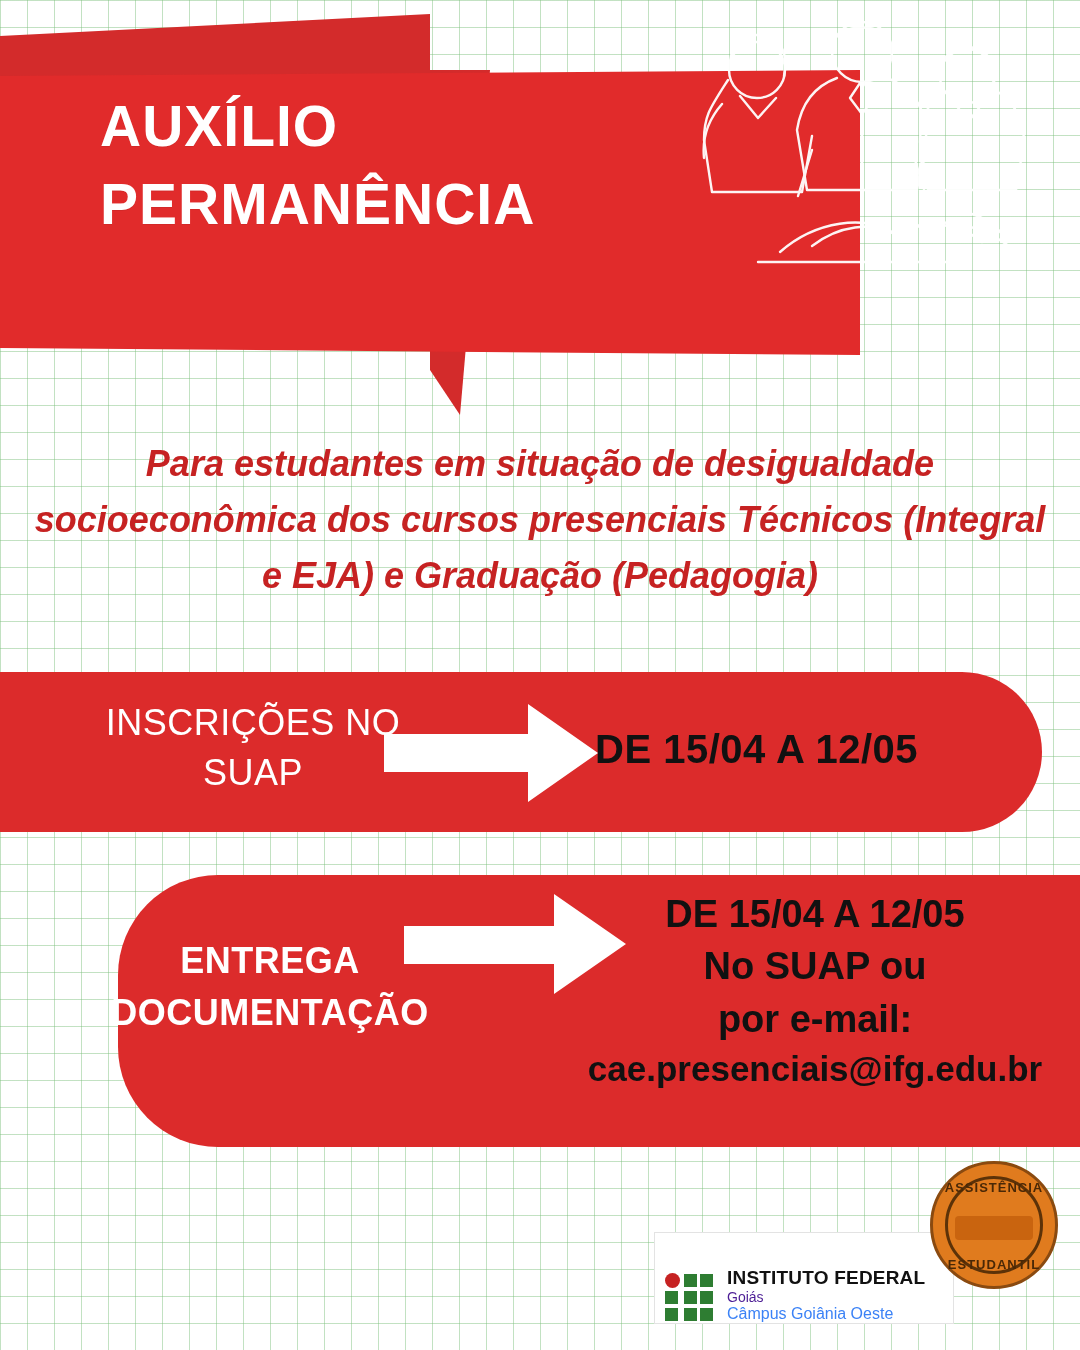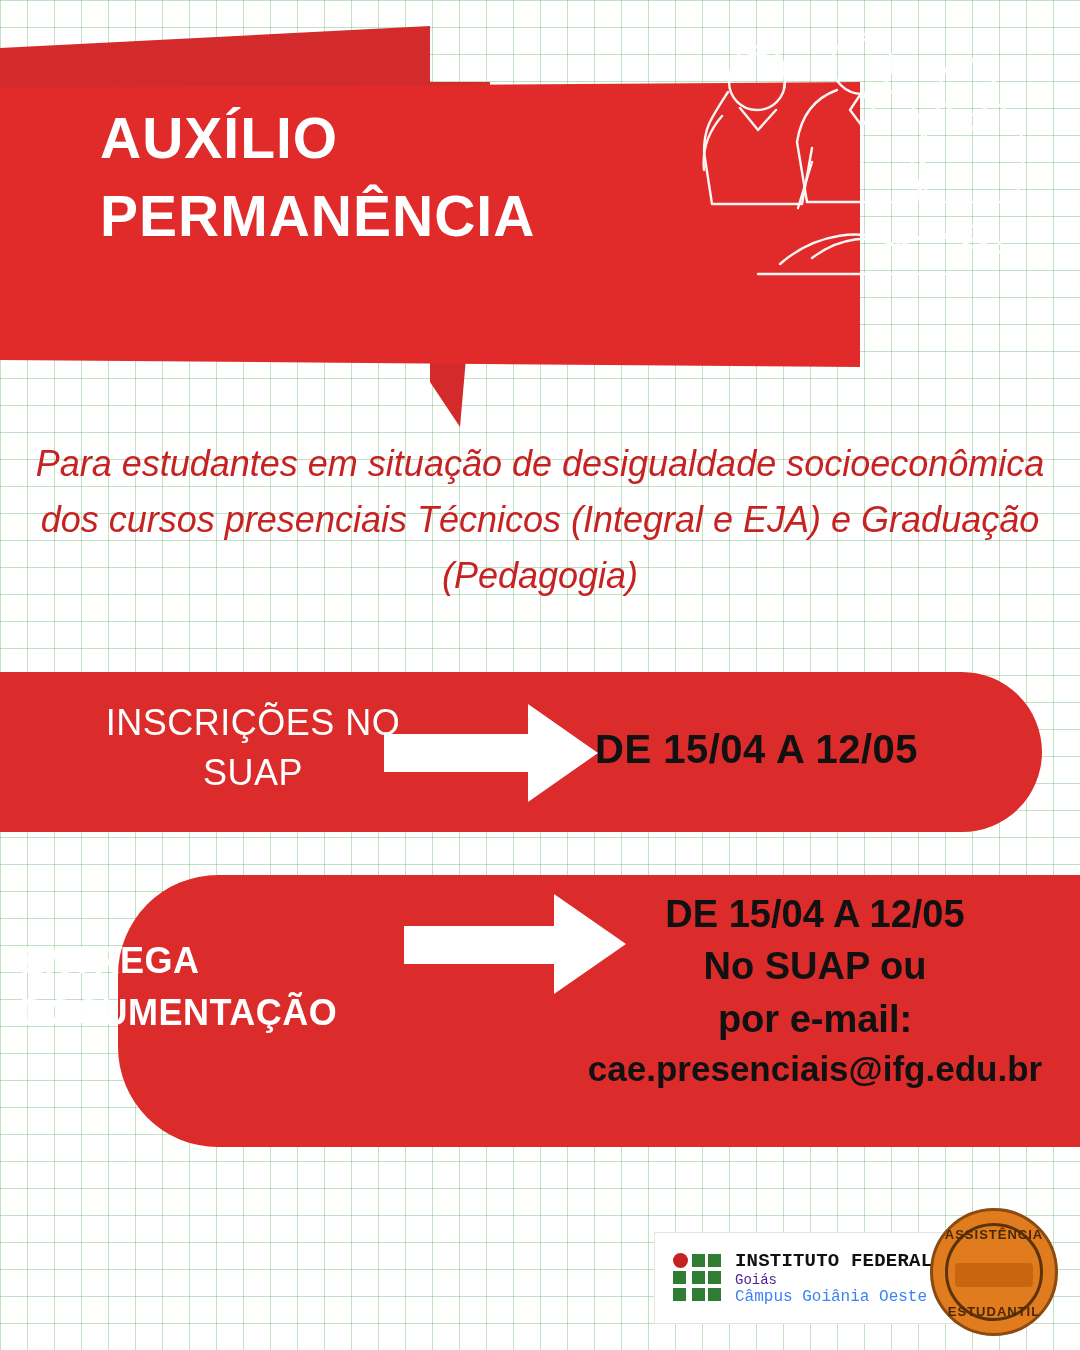--- a/index.html
+++ b/index.html
@@ -13,21 +13,21 @@
     width: 1080px; height: 1350px;
     background-color: #ffffff;
     background-image:
       linear-gradient(to right, rgba(120,190,120,0.45) 1px, transparent 1px),
       linear-gradient(to bottom, rgba(120,190,120,0.45) 1px, transparent 1px);
     background-size: 27px 27px;
     overflow: hidden;
   }
 
   
-  .header-wrap { position: absolute; left: 0; top: 12px; width: 1080px; height: 420px; }
+  .header-wrap { position: absolute; left: 0; top: 0; width: 1080px; height: 420px; }
 
   .banner-back {
     position: absolute; left: 0; top: 14px;
     width: 440px; height: 70px;
     background: #d32b2b;
     clip-path: polygon(0 22px, 430px 0, 430px 70px, 0 70px);
   }
   .banner-back2 {
     position: absolute; left: 430px; top: 70px;
     width: 60px; height: 345px;
@@ -56,21 +56,21 @@
     width: 400px; height: 285px;
     z-index: 3;
     opacity: 0.95;
   }
 
   
   .lead {
     position: absolute; left: 0; top: 436px; width: 1080px;
     text-align: center;
     color: #c62222;
-    font-weight: normal; font-style: italic;
+    font-weight: bold; font-style: italic;
     font-size: 36px;
     line-height: 1.55;
     padding: 0 28px;
   }
 
   
   .block {
     position: absolute;
     background: #dc2b2b;
     display: flex;
@@ -91,21 +91,21 @@
     color: #fff; font-weight: normal; font-size: 36px; line-height: 1.4;
     letter-spacing: 0.5px;
   }
   .value-1 {
     position: absolute; left: 595px; top: 727px;
     color: #111; font-weight: bold; font-size: 40px; letter-spacing: 0.5px;
   }
 
   .label-2 {
     position: absolute; left: 20px; top: 935px;
-    width: 500px; 
+    width: 500px; text-align: center;
     color: #fff; font-weight: bold; font-size: 36px; line-height: 1.45;
     letter-spacing: 0.5px;
   }
   .value-2 {
     position: absolute; left: 560px; top: 888px;
     width: 510px; text-align: center;
     color: #111; font-weight: bold; font-size: 38px; line-height: 1.38;
   }
   .value-2 .email { font-size: 35px; }
   .value-2 .line-a { display: block; }
@@ -119,31 +119,31 @@
     position: absolute; left: 26px; top: 1218px;
     color: #c62222; font-weight: bold; font-size: 33px; line-height: 1.55;
   }
   .more-info .site { display: block; }
 
   .logo-box {
     position: absolute; left: 654px; top: 1232px;
     width: 300px; height: 92px;
     background: #ffffff;
     border: 1px solid #e3e3e3;
-    display: flex; align-items: center; padding-left: 18px; font-family: Liberation Mono, monospace;
+    display: flex; align-items: flex-end; padding-left: 10px;
   }
   .logo-mark { width: 50px; height: 50px; position: relative; margin-right: 12px; }
   .logo-mark span { position: absolute; width: 13px; height: 13px; background: #2e7d32; }
   .logo-mark .dot-red { background: #c62222; border-radius: 50%; width: 15px; height: 15px; }
   .logo-text .l1 { font-size: 19px; font-weight: bold; color: #111; letter-spacing: 0.2px; }
   .logo-text .l2 { font-size: 14px; color: #4c1d95; }
   .logo-text .l3 { font-size: 16px; color: #3b82f6; }
 
   .seal {
-    position: absolute; left: 930px; top: 1208px;
+    position: absolute; left: 930px; top: 1161px;
     width: 128px; height: 128px;
     background: #e07b1e;
     border-radius: 50%;
     border: 3px solid #8a4a10;
   }
   .seal-inner {
     position: absolute; left: 12px; top: 12px; right: 12px; bottom: 12px;
     border: 3px solid #5c3208; border-radius: 50%;
   }
   .seal-top, .seal-bottom {

